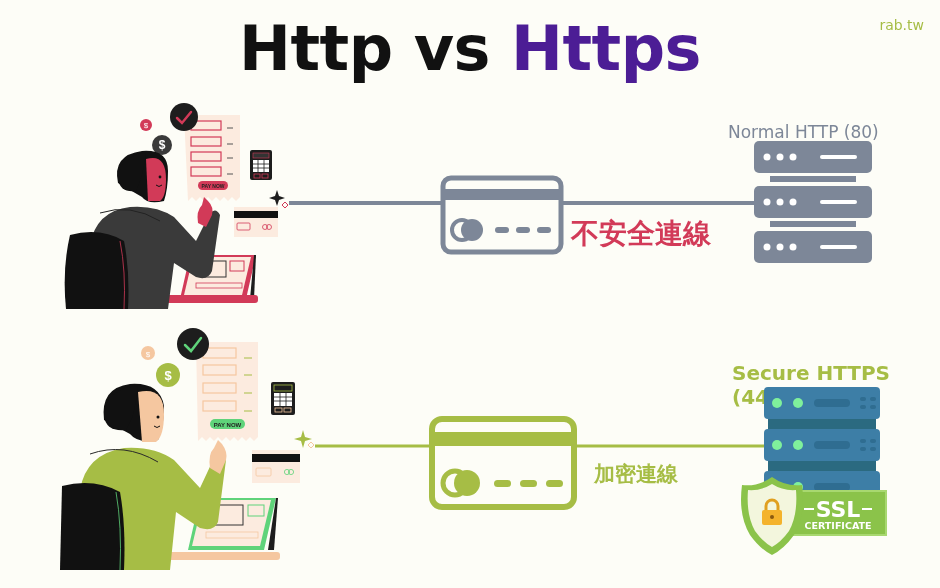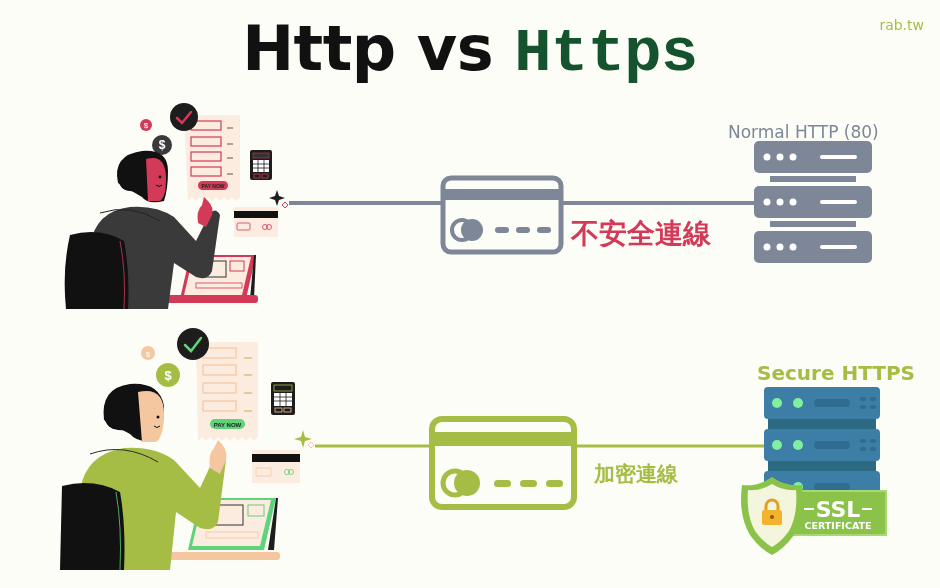--- a/index.html
+++ b/index.html
@@ -1,21 +1,21 @@
 <!DOCTYPE html>
 <html><head>
   <meta charset="utf-8">
   <style>
     * { box-sizing: border-box; margin: 0; padding: 0; }
     html, body { width: 940px; height: 588px; overflow: hidden; background: #fdfdf7; }
     body { position: relative; font-family: "Liberation Sans", sans-serif; }
-    .abs { position: absolute; text-align: center; }
+    .abs { position: absolute; }
     .title { left: 0; width: 940px; top: 18px; text-align: center; font-size: 62px; font-weight: 700; letter-spacing: -0.5px; line-height: 1; font-family: "DejaVu Sans", sans-serif; }
     .title .t1 { color: #111111; text-align: right; }
-    .title .t2 { color: #14532d; font-family: Liberation Mono, monospace; }
+    .title .t2 { color: #4c1d95; }
     .brand { right: 16px; top: 17px; font-size: 14px; color: #a6bd45; font-family: "DejaVu Sans", sans-serif; }
     .label-http { left: 728px; top: 114px; font-size: 17px; color: #7d8798; font-family: "DejaVu Sans", sans-serif; margin-top: 8px; }
     .label-https { left: 732px; top: 361px; font-size: 20px; font-weight: 700; color: #a6bd45; font-family: "DejaVu Sans", sans-serif; }
     .tag-insecure { left: 571px; top: 215px; font-size: 28px; font-weight: 700; color: #d23a58; font-family: "DejaVu Sans", sans-serif; }
     .tag-secure { left: 594px; top: 460px; font-size: 21px; font-weight: 700; color: #a6bd45; font-family: Liberation Sans, sans-serif; }
     svg { position: absolute; overflow: visible; }
   </style>
 </head>
 <body>
 

